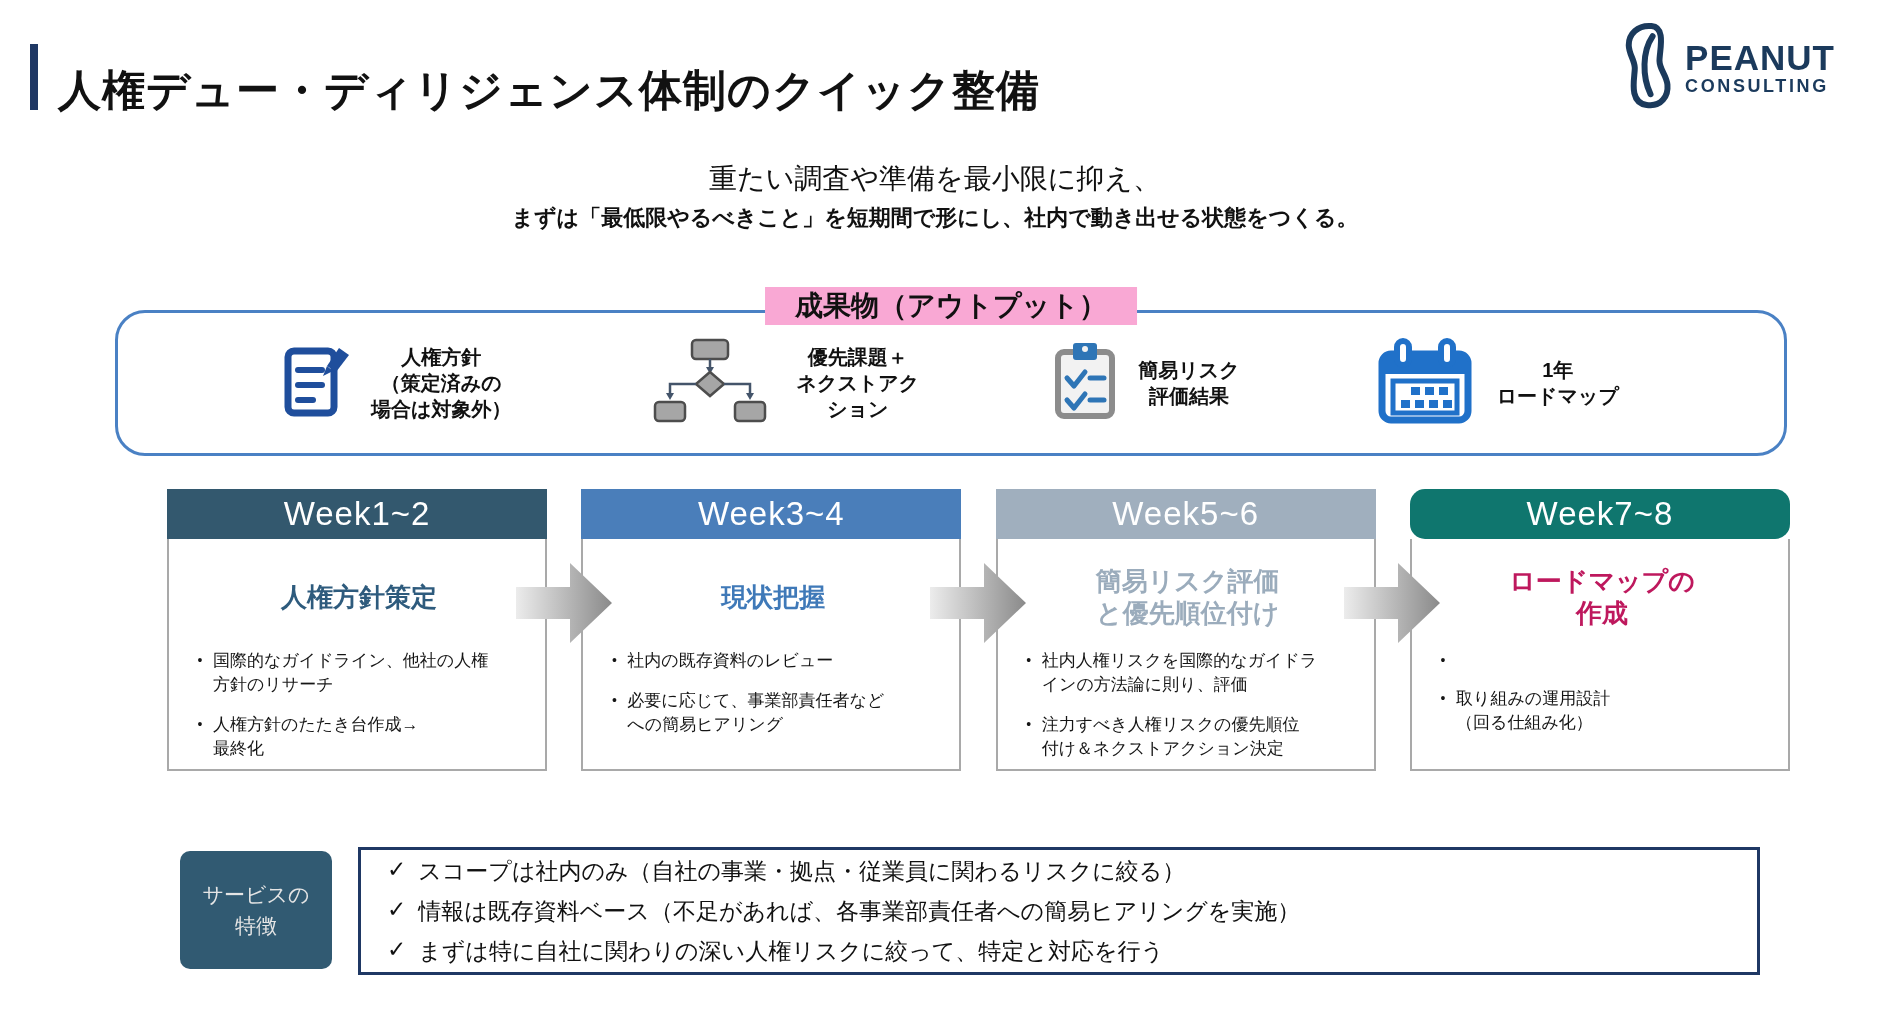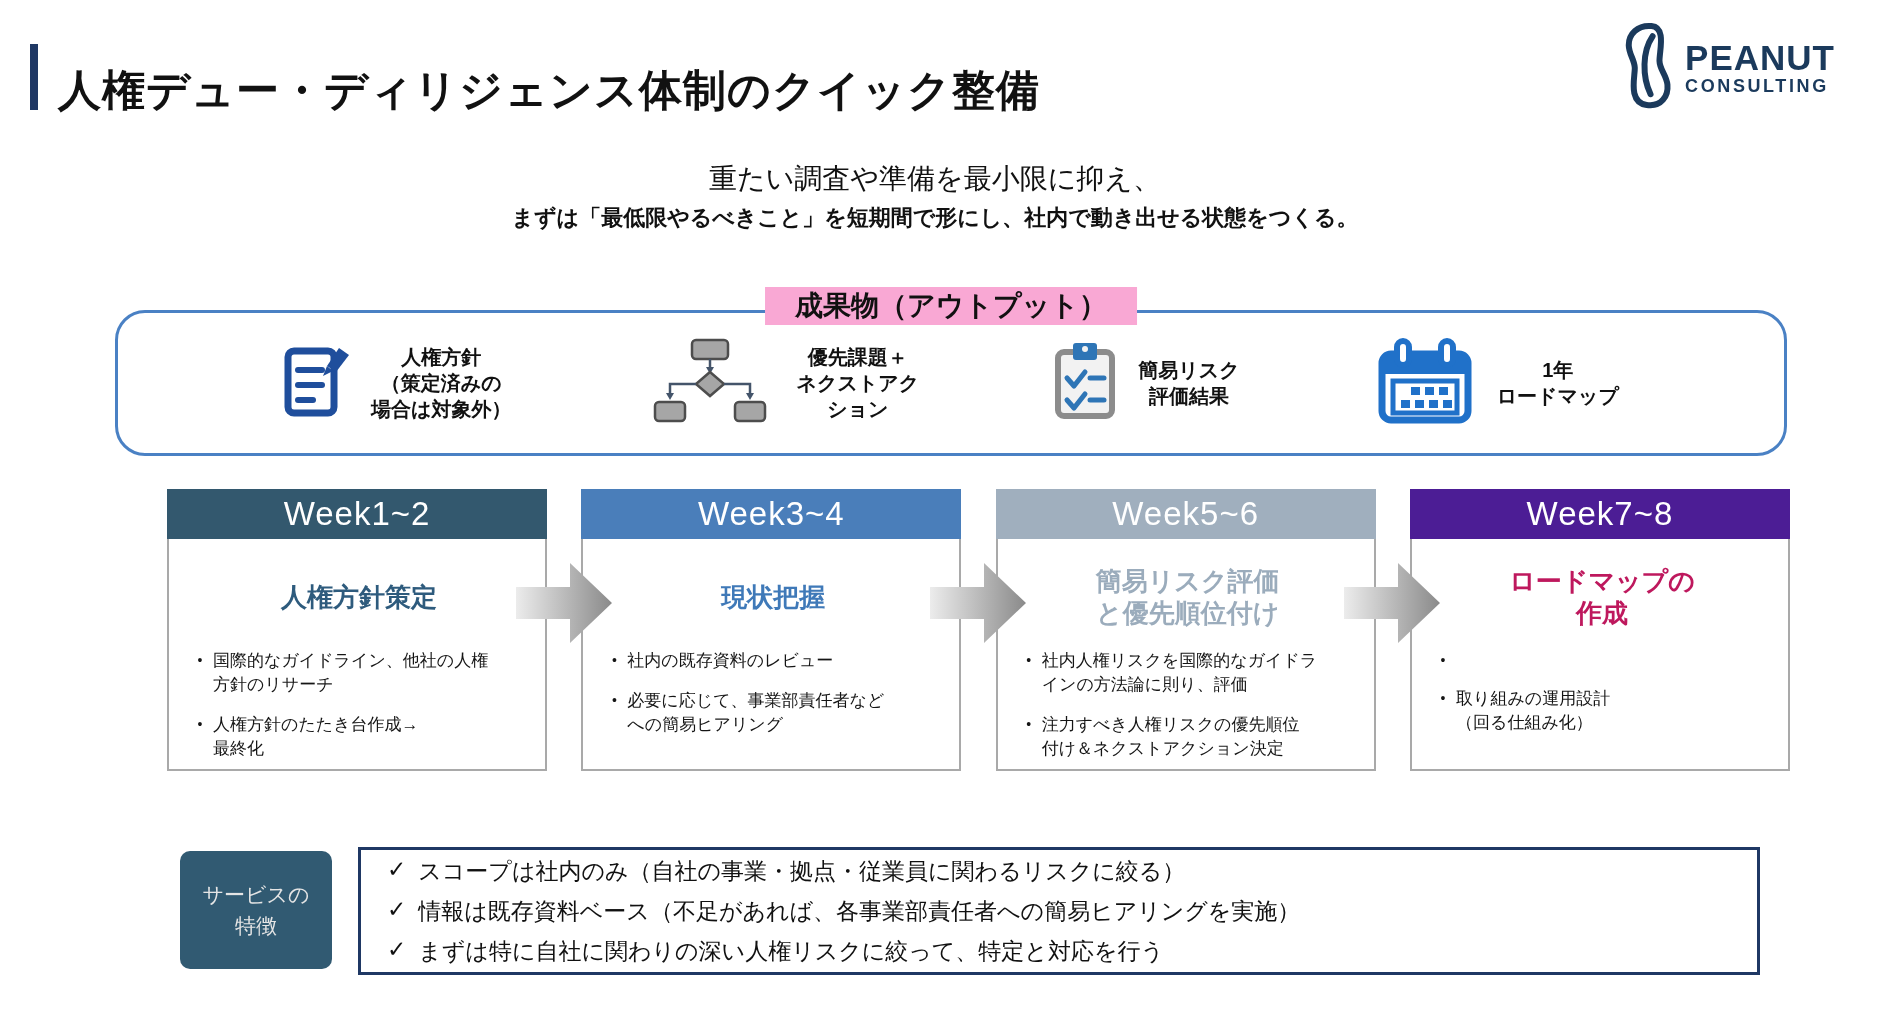--- a/index.html
+++ b/index.html
@@ -209,21 +209,21 @@
         <div class="bullet">
             <span class="bullet-dot">•</span>
             <span class="bullet-text">注力すべき人権リスクの優先順位
 付け＆ネクストアクション決定</span>
           </div>
       </div>
     </div>
   </div>
 
   <div class="week-col">
-    <div class="week-header" style="background-color: #4c1d95;">Week7~8</div>
+    <div class="week-header" style="background-color: #0f766e; border-radius: 15px;">Week7~8</div>
     <div class="week-body">
       <div class="week-subtitle" style="color: #be185d;">ロードマップの
 作成</div>
       <div class="bullets">
         <div class="bullet">
             <span class="bullet-dot">•</span>
           </div>
         <div class="bullet">
             <span class="bullet-dot">•</span>
             <span class="bullet-text">取り組みの運用設計

